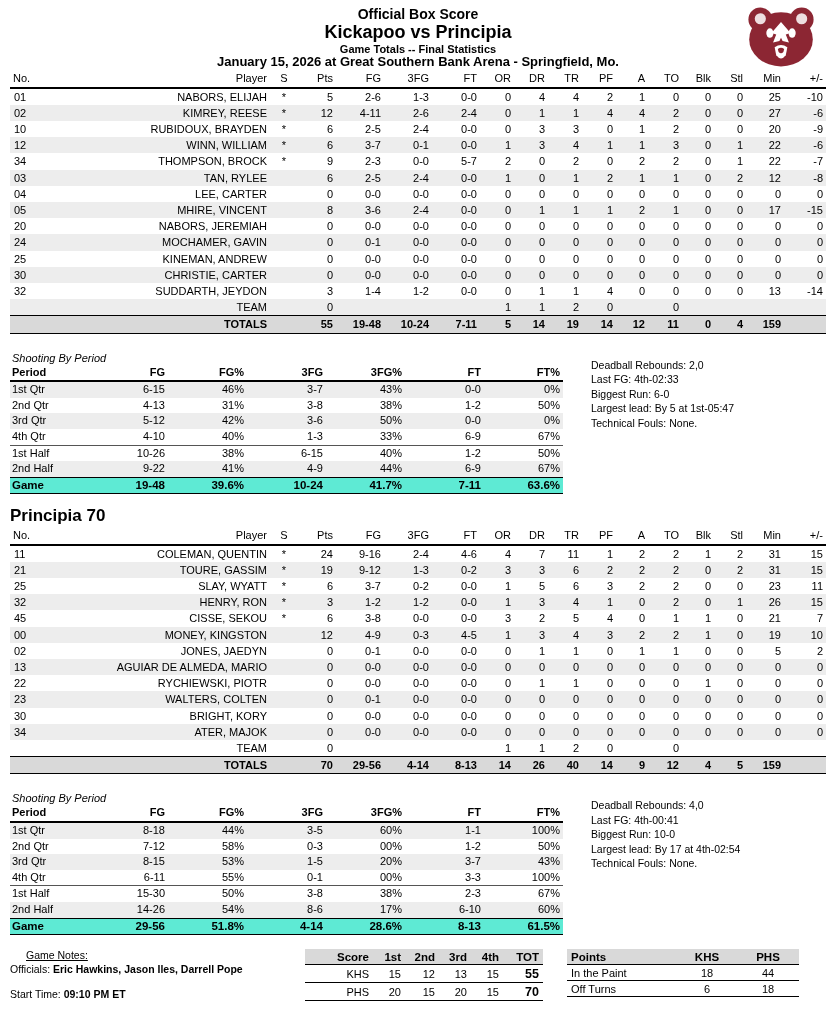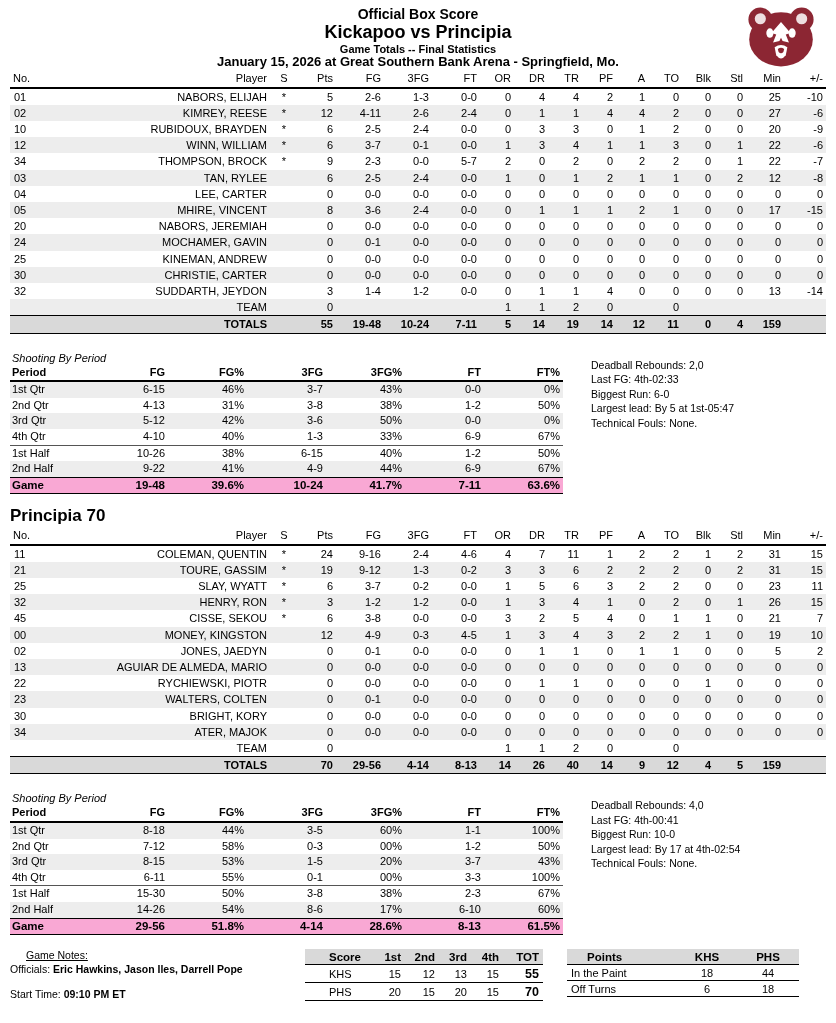--- a/index.html
+++ b/index.html
@@ -36,45 +36,45 @@
   
   .shoot-wrap { display:flex; align-items:flex-start; margin-top:10px; }
   .shoot-label { font-style:italic; font-size:11px; margin:8px 0 1px 2px; }
   .shoot { width:553px; }
   .shoot th, .shoot td { padding:1px 3px; line-height:13.6px; text-align:right; white-space:nowrap; }
   .shoot th:first-child, .shoot td:first-child { text-align:left; padding-left:2px; }
   .shoot thead th { font-weight:bold; border-bottom:2px solid #000; }
   .shoot tbody.qtrs tr:nth-child(odd) { background:#ededed; }
   .shoot tbody.halves tr:first-child td { border-top:1.5px solid #555; }
   .shoot tbody.halves tr:nth-child(even) { background:#ededed; }
-  .shoot tbody.game td { font-weight:bold; background:#f9a8d4; border-top:1.5px solid #000; border-bottom:1.5px solid #000; font-size:11.5px; }
+  .shoot tbody.game td { font-weight:bold; background:#5eead4; border-top:1.5px solid #000; border-bottom:1.5px solid #000; font-size:11.5px; }
 
   .notes { margin-left:28px; margin-top:14px; font-size:10.5px; line-height:14.5px; }
   .notes .lab { }
 
   
   .footer { display:flex; margin-top:14px; align-items:flex-start; }
   .fleft { width:290px; font-size:10.5px; line-height:13.5px; }
   .fleft .gn { text-decoration:underline;margin-left:16px; }
   .fleft b { font-weight:bold; }
   .fleft .gap { height:12px; }
 
   .fmid { width:250px; margin-left:5px; }
   .score-t { width:238px; }
   .score-t th, .score-t td { padding:1.5px 4px; text-align:right; white-space:nowrap; }
-  .score-t th:first-child, .score-t td:first-child { text-align:left; padding-left:24px; }
+  .score-t th:first-child, .score-t td:first-child { text-align:right; padding-left:24px; }
   .score-t thead th { font-weight:bold; background:#d9d9d9; border-bottom:1.5px solid #000; font-size:11.5px; }
   .score-t tbody td { border-bottom:1px solid #000; }
   .score-t td.tot { font-weight:bold; font-size:12.5px; }
 
   .fright { width:235px; margin-left:12px; }
   .points-t { width:232px; }
   .points-t th, .points-t td { padding:1.5px 4px; white-space:nowrap; }
   .points-t th { text-align:center; font-weight:bold; background:#d9d9d9; border-bottom:1.5px solid #000; font-size:11.5px; }
-  .points-t th:first-child { text-align:left; padding-left:20px; }
+  .points-t th:first-child { text-align:left; padding-left:4px; }
   .points-t td { text-align:center; border-bottom:1px solid #000; }
   .points-t td:first-child { text-align:left; padding-left:4px; }
 </style>
 </head>
 <body>
 
 <div class="page">
 
   <div class="hdr">
     <div class="l1">Official Box Score</div>

